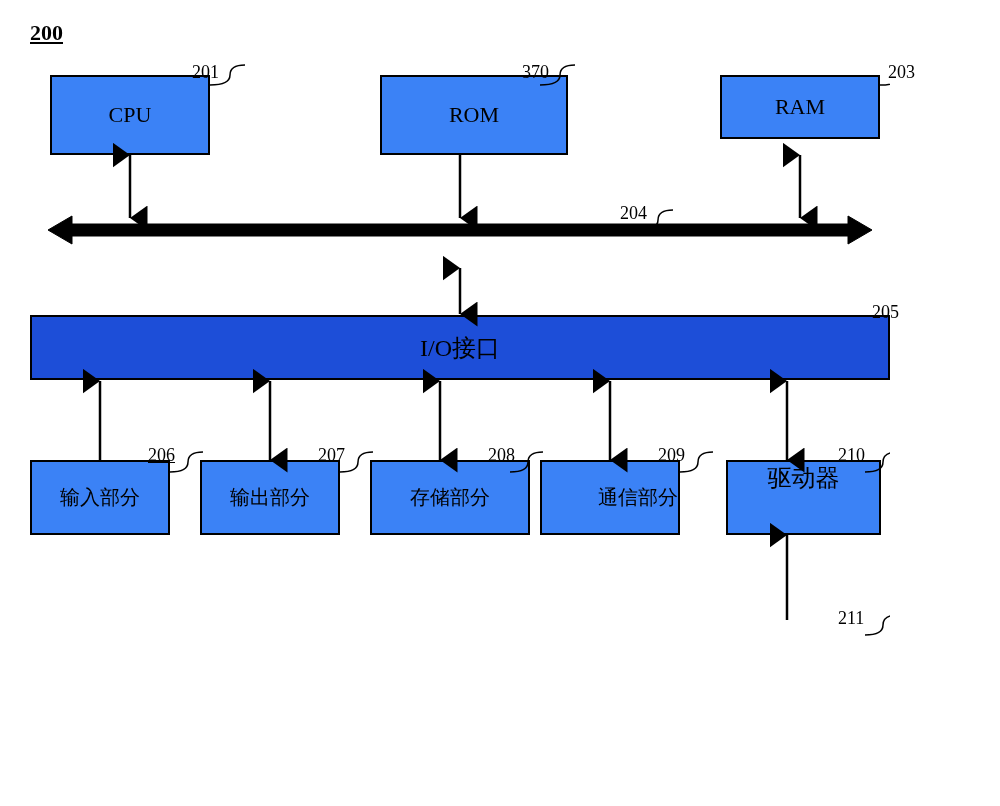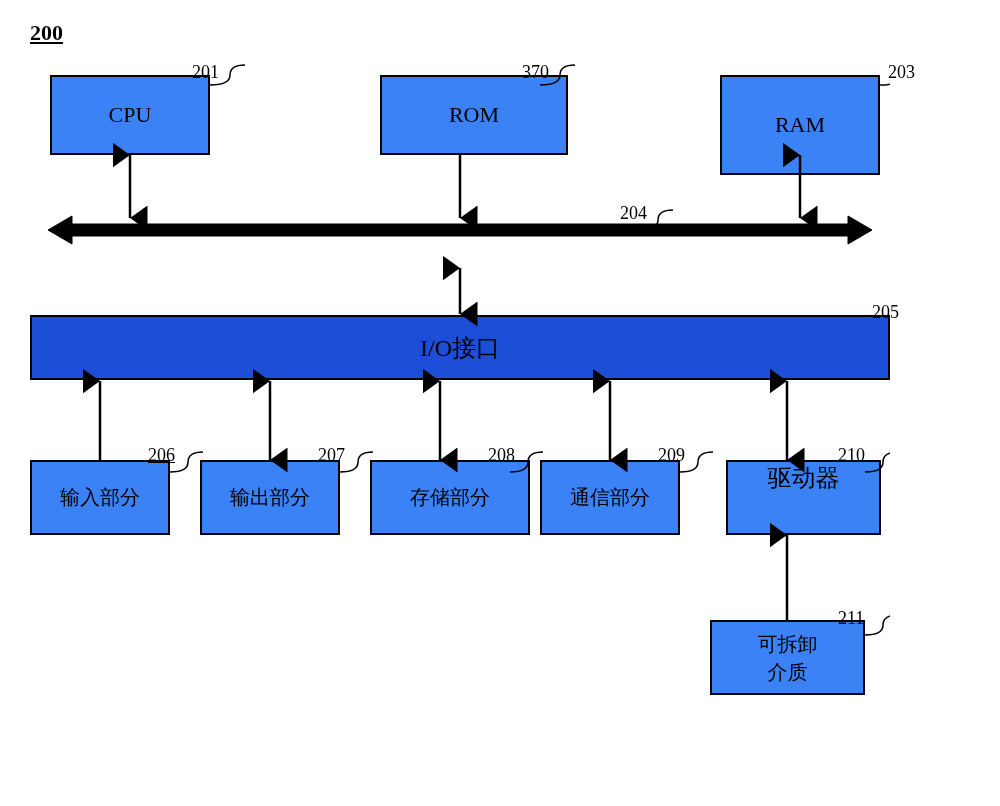--- a/index.html
+++ b/index.html
@@ -53,21 +53,21 @@
       top: 55px;
       left: 350px;
       width: 188px;
       height: 80px;
     }
 
     .ram-box {
       top: 55px;
       left: 690px;
       width: 160px;
-      height: 100px;
+      height: 64px;
     }
 
     
     .ref-label {
       position: absolute;
       font-size: 18px;
       font-weight: normal;
     }
 
     
@@ -198,38 +198,34 @@
     <span>207</span>
   </div>
 
   <div class="box storage-box" style="display:flex; align-items:center; justify-content:center; font-size:20px;">
     <span>存储部分</span>
   </div>
   <div class="ref-label" style="top:425px; left:458px;">
     <span>208</span>
   </div>
 
-  <div class="box comm-box" style="display:flex; align-items:center; justify-content:center; font-size:20px;">
+  <div class="box comm-box" style="display:flex; align-items:center; justify-content:flex-end; font-size:20px;">
     <span>通信部分</span>
   </div>
   <div class="ref-label" style="top:425px; left:628px;">
     <span>209</span>
   </div>
 
   <div class="box driver-box" style="display:flex; align-items:flex-start; justify-content:center; font-size:24px;margin-left:16px;">
     <span>驱动器</span>
   </div>
   <div class="ref-label" style="top:425px; left:808px;">
     <span>210</span>
   </div>
 
-  <div class="box media-box" style="display:flex; align-items:center; justify-content:center; font-size:20px; text-align:center; line-height:1.4;">
-    <span style="white-space:pre-line;">可拆卸
-介质</span>
-  </div>
   <div class="ref-label" style="top:588px; left:808px;">
     <span>211</span>
   </div>
 
   <svg class="svg-overlay" xmlns="http://www.w3.org/2000/svg">
     <defs>
       <marker id="arrowhead" markerWidth="10" markerHeight="7" refX="10" refY="3.5" orient="auto">
         <polygon points="0 0, 10 3.5, 0 7" fill="#000"></polygon>
       </marker>
       <marker id="arrowhead-rev" markerWidth="10" markerHeight="7" refX="0" refY="3.5" orient="auto">

